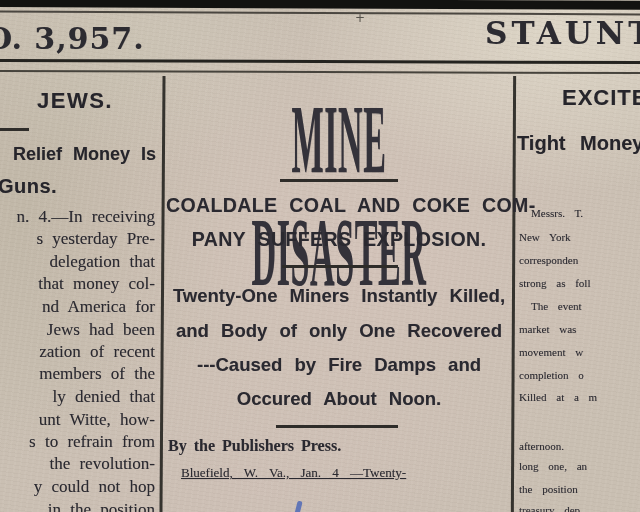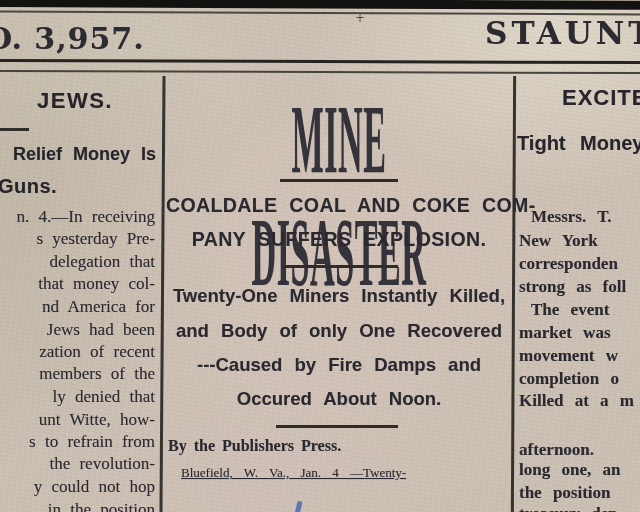--- a/index.html
+++ b/index.html
@@ -45,21 +45,21 @@
     transform:scale(.55,1.58);transform-origin:50% 0;}
   .c-rule{position:absolute;height:2.5px;background:#2e2c29;}
   .c-sub{position:absolute;left:0;width:100%;text-align:center;font:700 19.5px "Liberation Sans",sans-serif;letter-spacing:.4px;word-spacing:6px;white-space:nowrap;color:#2a2930;}
   .deck{position:absolute;left:0;width:100%;text-align:center;font:700 18.5px "Liberation Sans",sans-serif;word-spacing:7px;white-space:nowrap;color:#2a2930;}
   .byline{position:absolute;left:2px;font:700 16px "Liberation Serif",serif;word-spacing:3px;white-space:nowrap;}
   .cbody{position:absolute;left:1px;font-size:13px;word-spacing:8px;white-space:nowrap;text-decoration:underline;}
   .cbody.indent{left:15px;}
   
   .rc-head{position:absolute;top:9px;left:45px;font:700 22px "Liberation Sans",sans-serif;letter-spacing:1px;white-space:nowrap;color:#26252b;}
   .rc-sub{position:absolute;top:56px;left:0;font:700 20px "Liberation Sans",sans-serif;word-spacing:9px;white-space:nowrap;color:#26252b;}
-  .rcb{position:absolute;left:2px;white-space:nowrap;font-size:17px;word-spacing:7px;font-weight:bold;}
+  .rcb{position:absolute;left:2px;white-space:nowrap;font-size:11px;word-spacing:7px;}
   .rcb.indent{left:14px;}
   .blue-mark{position:absolute;left:296px;top:501px;width:5px;height:14px;background:#4f68b6;transform:rotate(14deg);border-radius:2px;opacity:.85;}
 </style>
 </head>
 <body>
 
 <div class="stage">
   <div class="texture"></div>
 
   <div class="top-bar"></div>

